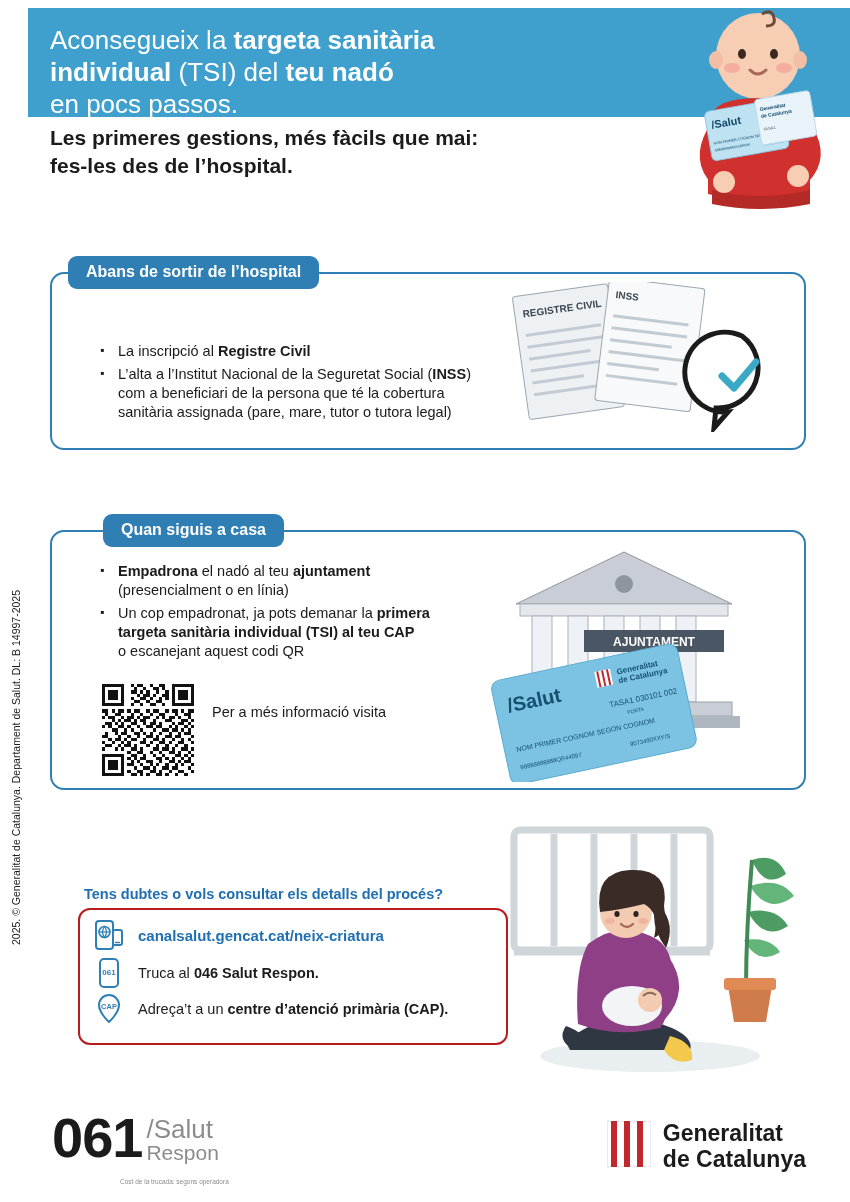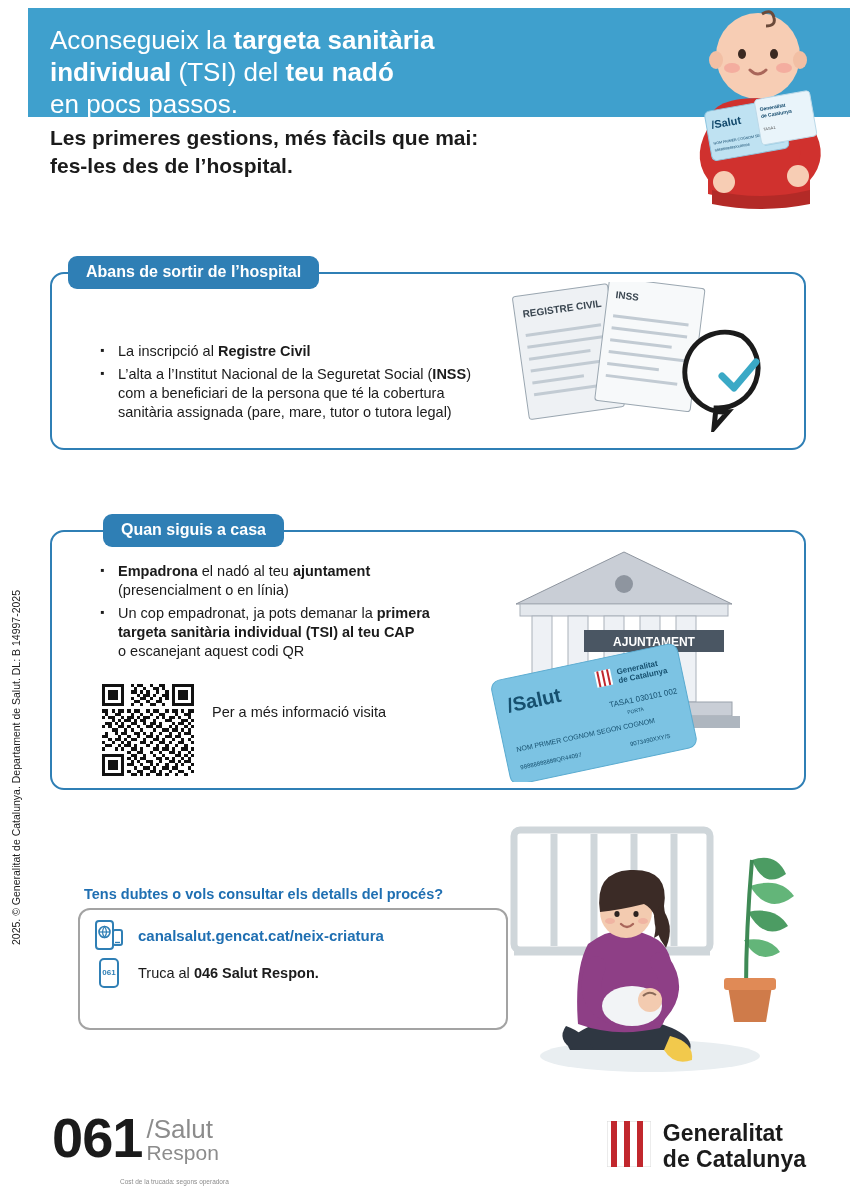--- a/index.html
+++ b/index.html
@@ -149,22 +149,22 @@
   .help-title {
     position: absolute;
     left: 84px; top: 886px;
     font-size: 14.5px;
     font-weight: 700;
     color: #1f6fb2;
   }
   .help-card {
     position: absolute;
     left: 78px; top: 908px;
-    width: 430px; height: 122px;
-    border: 2px solid #a3a3a3;
+    width: 430px; height: 137px;
+    border: 2px solid #b91c1c;
     border-radius: 12px;
     background: rgba(255,255,255,0.92);
   }
   .help-row {
     position: absolute;
     left: 14px;
     display: flex;
     align-items: center;
     height: 34px;
   }
@@ -696,20 +696,29 @@
   <div class="help-row hr2">
     <span class="ic">
       <svg width="30" height="34" viewBox="0 0 30 34">
         <rect x="6" y="3" width="18" height="28" rx="4" fill="none" stroke="#2f7fb5" stroke-width="2"></rect>
         <text x="15" y="19" text-anchor="middle" font-family="Liberation Sans, sans-serif" font-size="8" fill="#2f7fb5" font-weight="bold">061</text>
       </svg>
     </span>
     <span class="txt">Truca al <b>046 Salut Respon.</b></span>
   </div>
 
+  <div class="help-row hr3">
+    <span class="ic">
+      <svg width="30" height="34" viewBox="0 0 30 34">
+        <path d="M15 3 a10 10 0 0 1 10 10 c0 8 -10 17 -10 17 s-10 -9 -10 -17 a10 10 0 0 1 10 -10z" fill="none" stroke="#2f7fb5" stroke-width="2"></path>
+        <text x="15" y="17" text-anchor="middle" font-family="Liberation Sans, sans-serif" font-size="7.5" fill="#2f7fb5" font-weight="bold">CAP</text>
+      </svg>
+    </span>
+    <span class="txt">Adreça’t a un <b>centre d’atenció primària (CAP).</b></span>
+  </div>
 
 </div>
 
 <div class="footer-061">
   <span class="f061">061</span>
   <span class="fsalut">
     <span class="s1">/Salut</span>
     <span class="s2">Respon</span>
   </span>
 </div>

